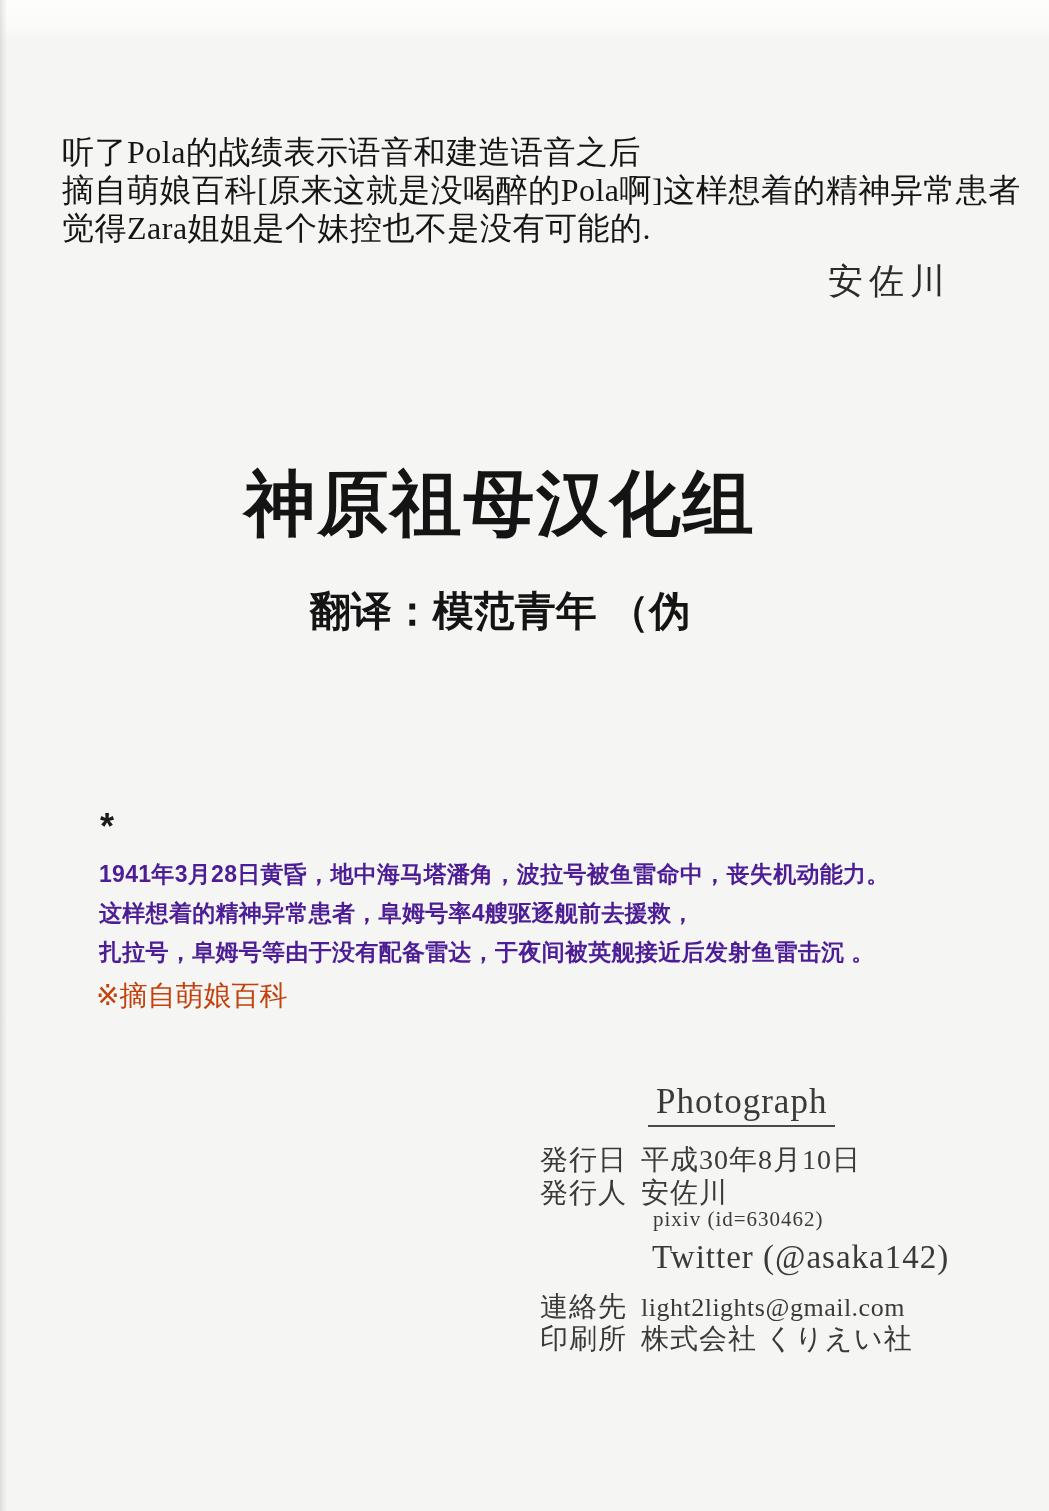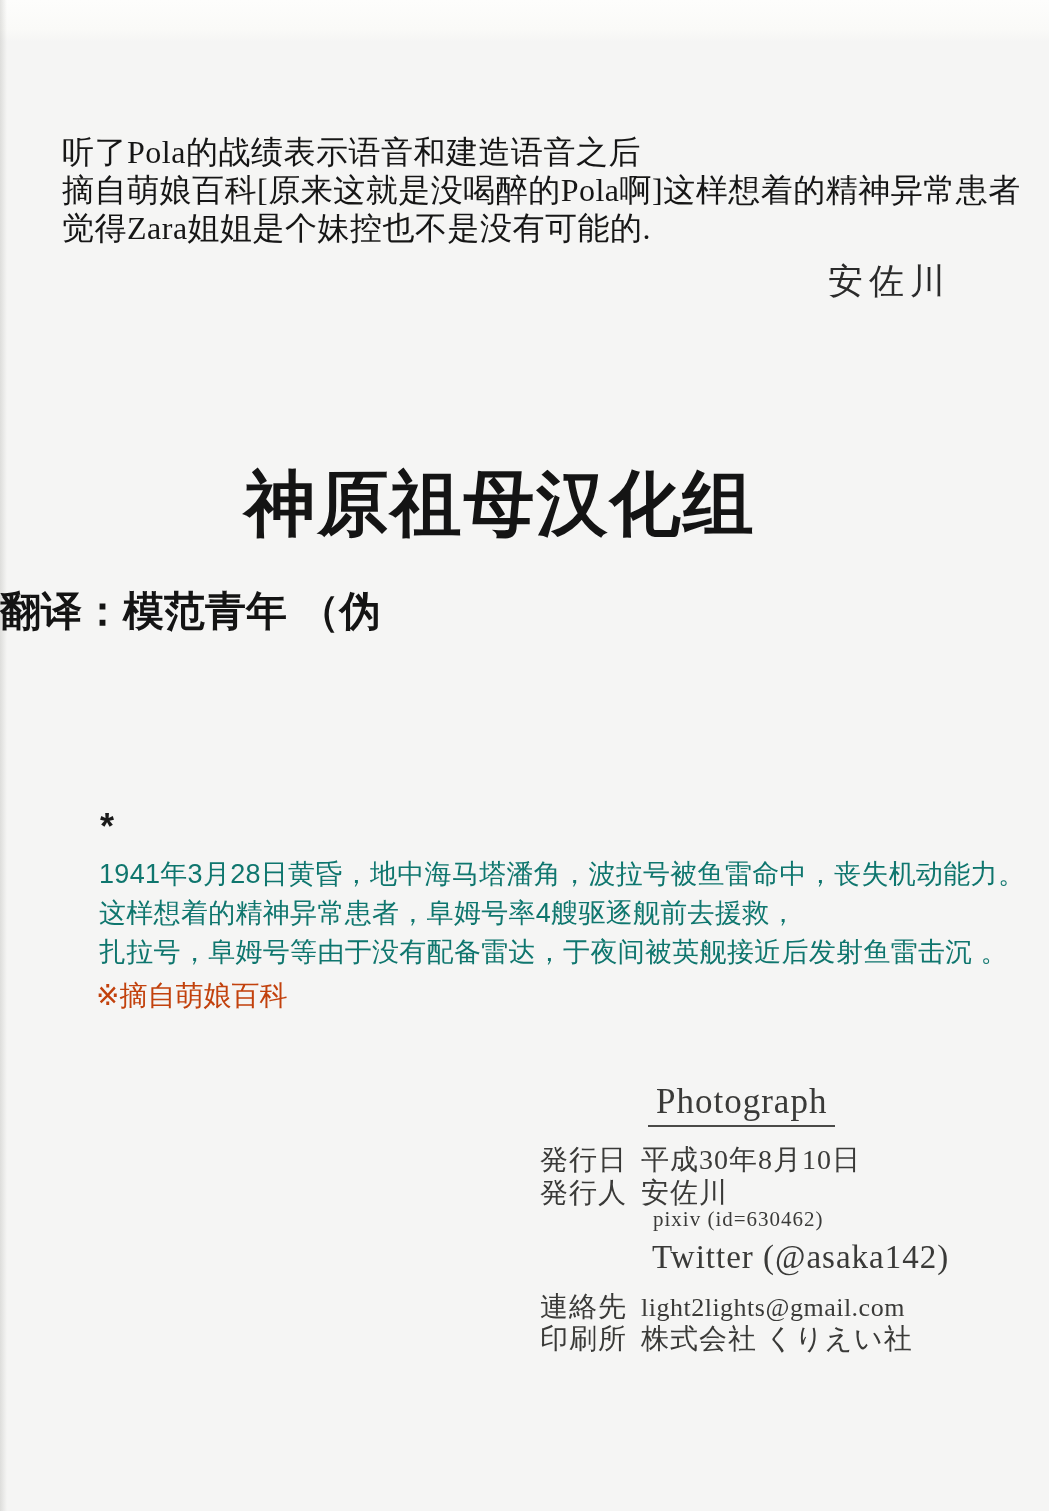--- a/index.html
+++ b/index.html
@@ -63,41 +63,42 @@
     font-weight: 600;
     color: #141414;
     letter-spacing: 2px;
     white-space: nowrap;
     margin-top: 33px;
   }
   .credits-block {
     left: 0;
     top: 583px;
     width: 1000px;
+    text-align: center;
     font-size: 41px;
     line-height: 57px;
     font-weight: 600;
     color: #141414;
     white-space: nowrap;
   }
 
   .footnote-marker {
     left: 100px;
     top: 806px;
     font-size: 36px;
     font-weight: 600;
     color: #1a1a1a;
   }
   .history-block {
     left: 99px;
     top: 855px;
-    font-size: 27px;
+    font-size: 23px;
     line-height: 39px;
-    font-weight: 400;
-    color: #0f766e;
+    font-weight: 700;
+    color: #4c1d95;
     letter-spacing: 0.3px;
     white-space: nowrap;
   }
   .source-note {
     left: 96px;
     top: 977px;
     font-size: 28px;
     font-weight: 500;
     color: #c2410c;
     white-space: nowrap;

